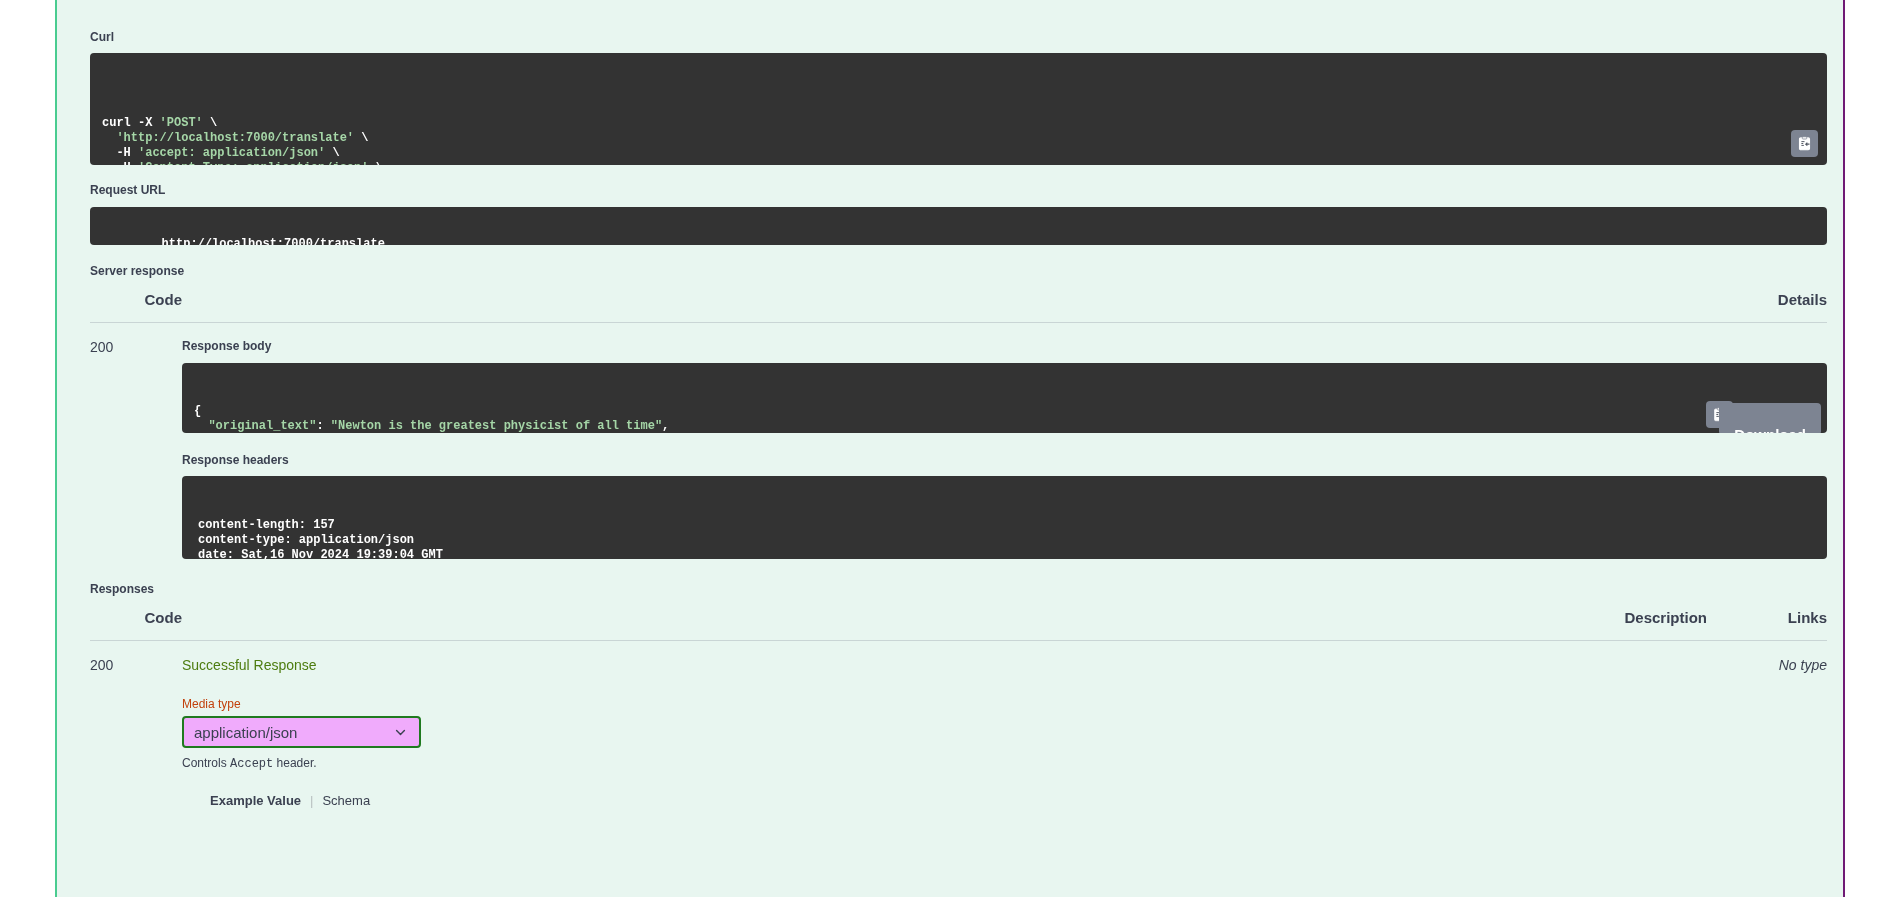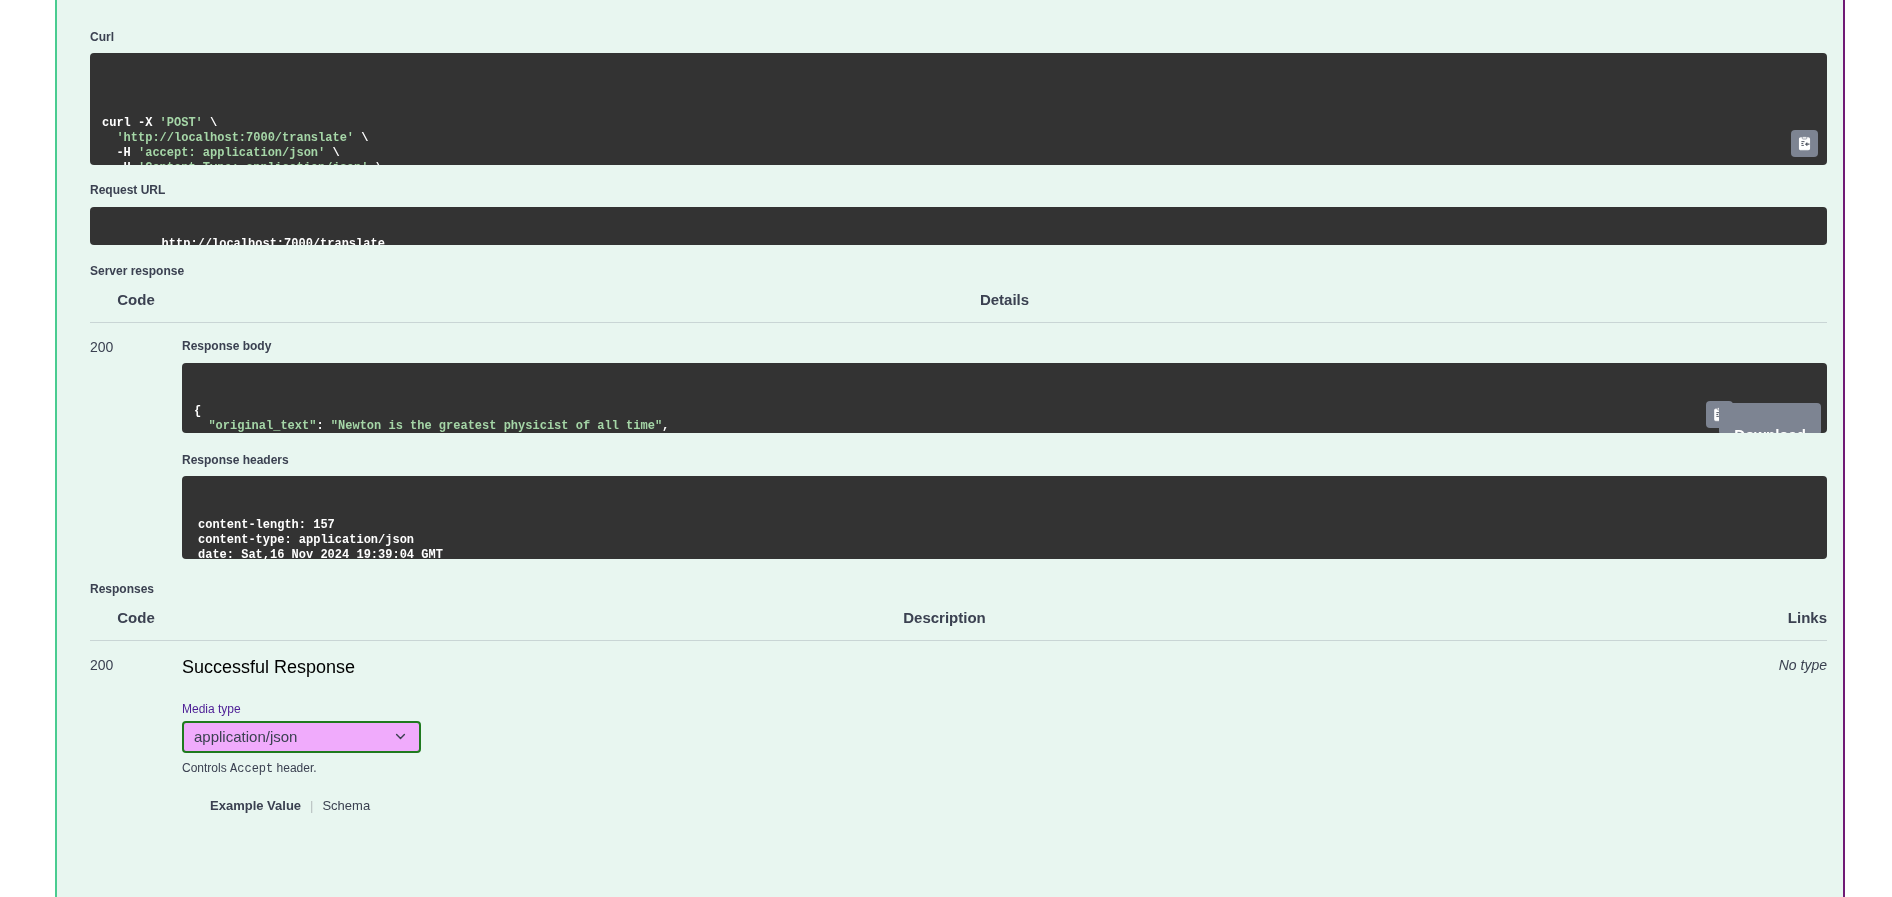--- a/index.html
+++ b/index.html
@@ -109,21 +109,21 @@
     font-family: "Liberation Sans", sans-serif;
     font-size: 15px;
     font-weight: 700;
     cursor: pointer;
     line-height: 32px;
   }
 
   
   .rtable { width: 100%; border-collapse: collapse; margin-top: 13px; }
   .rtable th {
-    text-align: center;
+    text-align: right;
     font-family: "Liberation Sans", sans-serif;
     font-size: 15px;
     font-weight: 700;
     color: #3b4151;
     padding: 0 0 14px 0;
     border-bottom: 1px solid #c9d5d5;
     vertical-align: bottom;
   }
   .rtable th.col-code { width: 92px; }
   .rtable th.col-desc { }
@@ -131,25 +131,25 @@
   .rtable td {
     font-family: "Liberation Sans", sans-serif;
     font-size: 14px;
     color: #3b4151;
     padding: 16px 0 0 0;
     vertical-align: top;
   }
   .rtable td.cell-code { font-size: 14px; color: #3b4151; }
   .rtable td.cell-links { text-align: right; font-style: italic; color: #3b4151; font-size: 14px; }
 
-  .resp-desc { font-size: 18px; color: #000000; line-height: 1.2; }
+  .resp-desc { font-size: 14px; color: #4d7c0f; line-height: 1.2; }
 
   .media-label {
     font-size: 12px;
-    color: #4c1d95;
+    color: #c2410c;
     margin-top: 23px;
     margin-bottom: 5px;
   }
 
   .media-select {
     width: 239px;
     height: 32px;
     background: #f0abfc;
     border: 2px solid #1f7a1f;
     border-radius: 4px;

